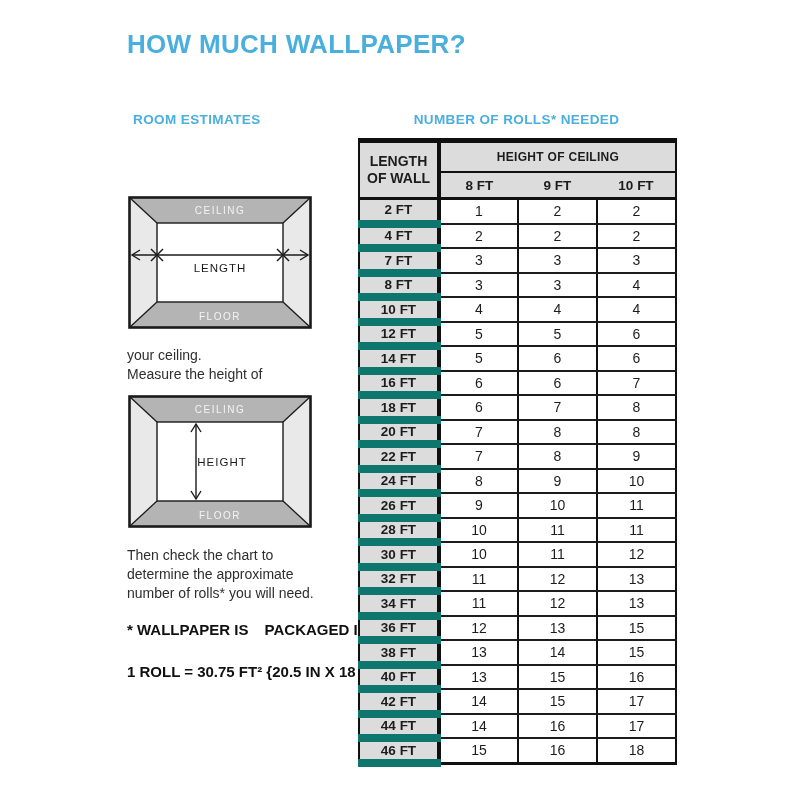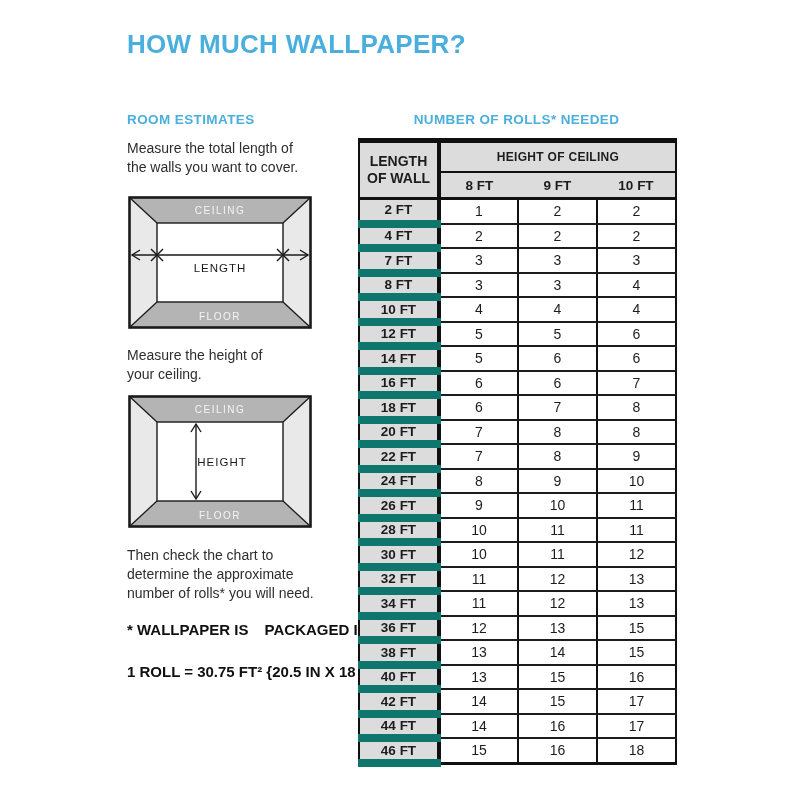--- a/index.html
+++ b/index.html
@@ -7,21 +7,21 @@
     position:relative;width:716px;height:800px;background:#ffffff;overflow:hidden;
     font-family:"Liberation Sans",sans-serif;color:#2e2e2e;
   }
   .title{
     position:absolute;left:127px;top:29px;
     font-size:26px;font-weight:bold;letter-spacing:.3px;color:#4bafdd;
   }
   .section-heading{
     font-size:13.5px;font-weight:bold;letter-spacing:.4px;color:#4bafdd;
   }
-  .left-heading{position:absolute;left:127px;top:112px;}
+  .left-heading{position:absolute;left:133px;top:112px;}
   .table-heading{position:absolute;left:358px;top:112px;width:317px;text-align:center;}
   .copy{position:absolute;left:127px;font-size:14px;line-height:19px;color:#2e2e2e;}
   .copy .line{display:block;}
   .para1{top:139px;}
   .para2{top:346px;}
   .para3{top:546px;}
   .bold-note{position:absolute;left:127px;font-size:15px;line-height:20px;font-weight:bold;color:#101010;}
   .footnote{top:620px;}
   .footnote .line+.line{padding-left:12px;}
   .rollinfo{top:662px;}
@@ -63,24 +63,20 @@
 </style>
 </head>
 <body>
 
 <div class="page">
 
   <div class="title">HOW MUCH WALLPAPER?</div>
 
   <div class="section-heading left-heading">ROOM ESTIMATES</div>
 
-  <div class="copy para1">
-    <span class="line">Measure the total length of</span>
-    <span class="line">the walls you want to cover.</span>
-  </div>
 
   <svg class="diagram diagram-length" width="184" height="133" viewBox="0 0 184 133">
     <rect x="1" y="1" width="182" height="131" fill="#ffffff"></rect>
     <polygon points="2,2 29,27 29,106 2,131" fill="#e9e9e9"></polygon>
     <polygon points="182,2 155,27 155,106 182,131" fill="#e9e9e9"></polygon>
     <polygon points="2,2 182,2 155,27 29,27" fill="#b4b4b4"></polygon>
     <polygon points="2,131 182,131 155,106 29,106" fill="#b4b4b4"></polygon>
     <rect x="29" y="27" width="126" height="79" fill="#ffffff" stroke="#1a1a1a" stroke-width="1.4"></rect>
     <g stroke="#1a1a1a" stroke-width="1.3">
       <line x1="2" y1="2" x2="29" y2="27"></line>
@@ -97,22 +93,22 @@
       <polyline points="172,54 180,59 172,64"></polyline>
       <line x1="23" y1="53" x2="35" y2="65"></line>
       <line x1="35" y1="53" x2="23" y2="65"></line>
       <line x1="149" y1="53" x2="161" y2="65"></line>
       <line x1="161" y1="53" x2="149" y2="65"></line>
     </g>
     <text x="92" y="76" text-anchor="middle" font-size="11.5" letter-spacing="1" fill="#1a1a1a">LENGTH</text>
   </svg>
 
   <div class="copy para2">
+    <span class="line">your ceiling.</span>
     <span class="line">Measure the height of</span>
-    <span class="line">your ceiling.</span>
   </div>
 
   <svg class="diagram diagram-height" width="184" height="133" viewBox="0 0 184 133">
     <rect x="1" y="1" width="182" height="131" fill="#ffffff"></rect>
     <polygon points="2,2 29,27 29,106 2,131" fill="#e9e9e9"></polygon>
     <polygon points="182,2 155,27 155,106 182,131" fill="#e9e9e9"></polygon>
     <polygon points="2,2 182,2 155,27 29,27" fill="#b4b4b4"></polygon>
     <polygon points="2,131 182,131 155,106 29,106" fill="#b4b4b4"></polygon>
     <rect x="29" y="27" width="126" height="79" fill="#ffffff" stroke="#1a1a1a" stroke-width="1.4"></rect>
     <g stroke="#1a1a1a" stroke-width="1.3">

